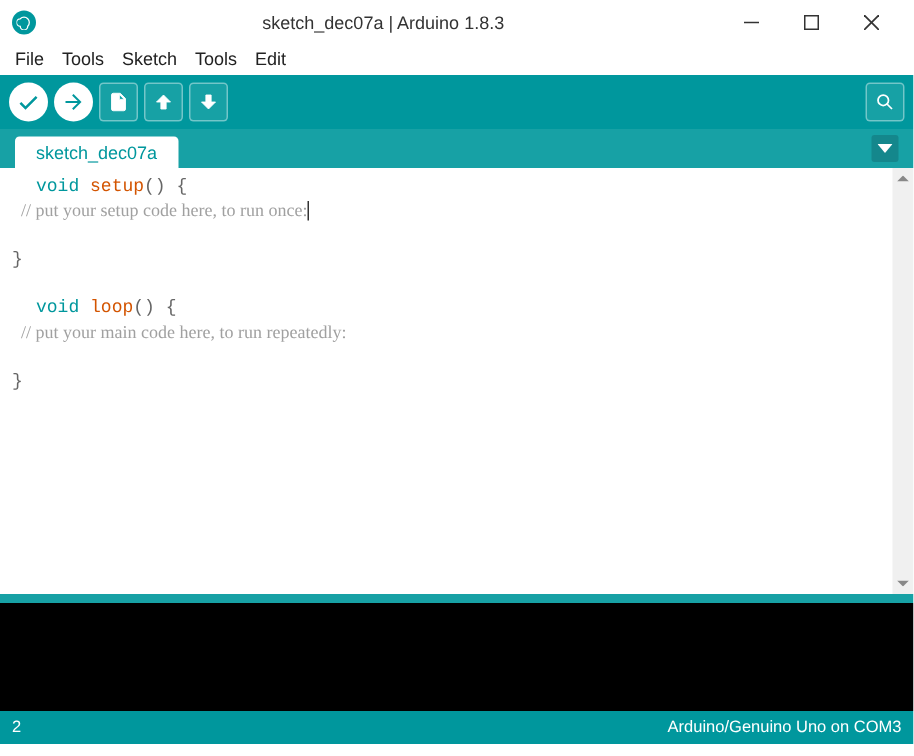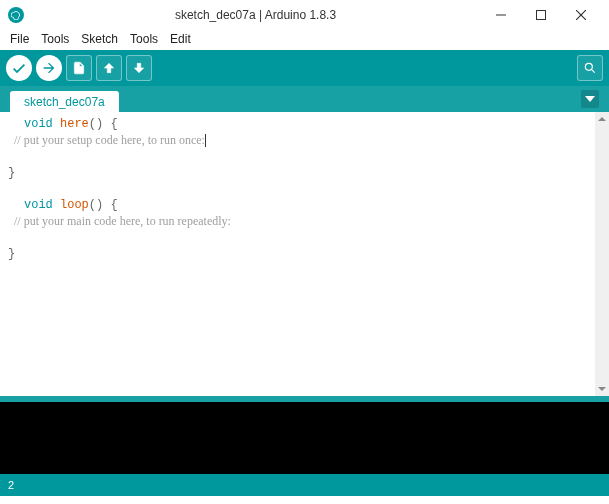--- a/index.html
+++ b/index.html
@@ -126,21 +126,21 @@
 <div class="tabbar">
   <div class="tab">sketch_dec07a</div>
   <div class="tab-menu">
     <svg viewBox="0 0 10 6" width="10" height="6">
         <path d="M0 0l5 6 5-6z"></path>
       </svg>
   </div>
 </div>
 
 <div class="editor-wrap">
-  <div class="editor"><span class="kw">void</span> <span class="fn">here</span><span>() {</span>
+  <div class="editor"><span class="kw">void</span> <span class="fn">setup</span><span>() {</span>
 <span class="cm">  // put your setup code here, to run once:</span><span class="cursor"></span>
 
 <span>}</span>
 
 <span class="kw">void</span> <span class="fn">loop</span><span>() {</span>
 <span class="cm">  // put your main code here, to run repeatedly:</span>
 
 <span>}</span></div>
   <div class="scrollbar">
     <div class="scroll-up">
@@ -155,13 +155,14 @@
         </svg>
     </div>
   </div>
 </div>
 
 <div class="divider"></div>
 <div class="console"></div>
 
 <div class="statusbar">
   <div class="line-no">2</div>
+  <div class="board">Arduino/Genuino Uno on COM3</div>
 </div>
 
 </body></html>

